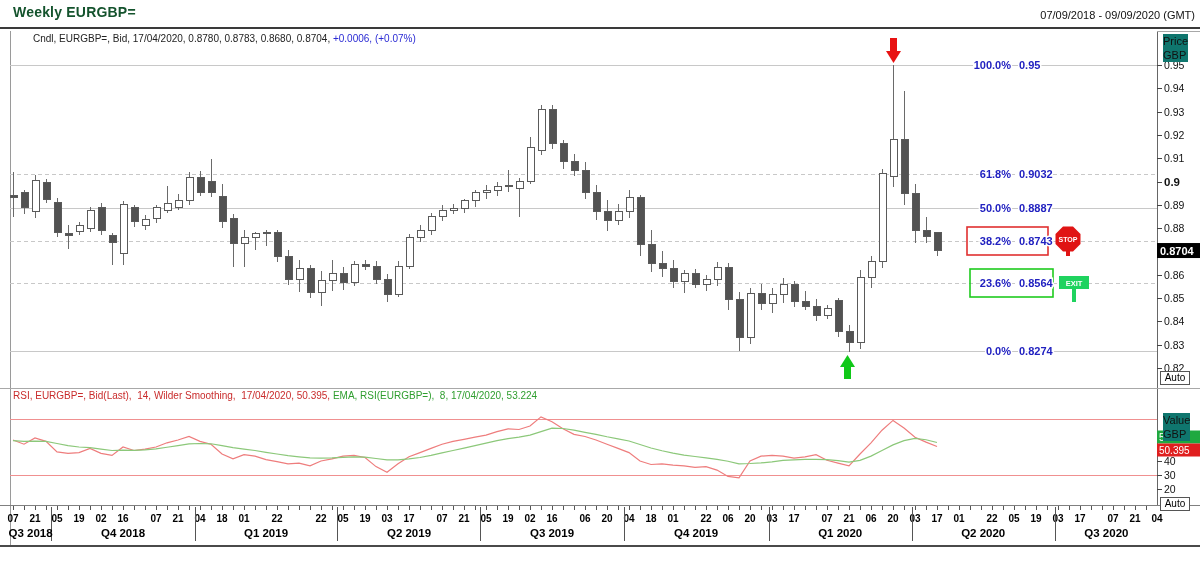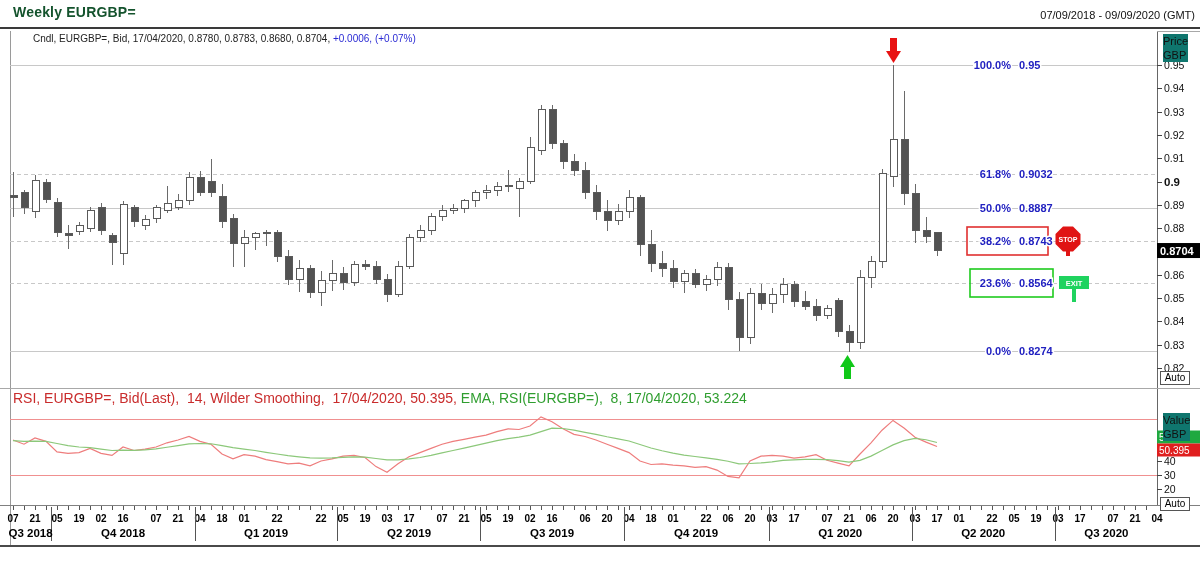--- a/index.html
+++ b/index.html
@@ -5,21 +5,21 @@
   *{margin:0;padding:0;box-sizing:border-box}
   html,body{background:#fff}
   body{font-family:"Liberation Sans",sans-serif}
   .page{position:relative;width:1200px;height:577px;background:#fff;overflow:hidden}
   .page svg{position:absolute;left:0;top:0}
   .hdr{position:absolute;left:0;top:0;width:1200px;height:29px;background:#fff;border-bottom:2px solid #3a3a3a;z-index:5}
   .title{position:absolute;left:13px;top:4px;font-size:14px;font-weight:bold;color:#14532d;letter-spacing:.2px}
   .range{position:absolute;right:5px;top:9px;font-size:11px;color:#111}
   .legend-main{position:absolute;left:33px;top:33px;font-size:10px;color:#222;z-index:4;white-space:pre}
   .legend-main .blu{color:#2a2ad4}
-  .legend-rsi{position:absolute;left:13px;top:390px;font-size:14px;z-index:4;white-space:pre}
+  .legend-rsi{position:absolute;left:13px;top:390px;font-size:10px;z-index:4;white-space:pre}
   .legend-rsi .r{color:#c92c2c}
   .legend-rsi .g{color:#2f9e2f}
   .axis-head{position:absolute;left:1163px;font-size:11px;color:#111;line-height:14px;z-index:4;background:#0f766e}
   .axis-head.price{top:34px}
   .axis-head.value{top:413px}
   .auto-btn{position:absolute;left:1160px;width:30px;height:14px;border:1px solid #555;font-size:10px;line-height:12px;text-align:center;background:#fff;z-index:6;color:#000;cursor:pointer}
   .auto-price{top:371px}
   .auto-rsi{top:497px}
 </style>
 </head>

